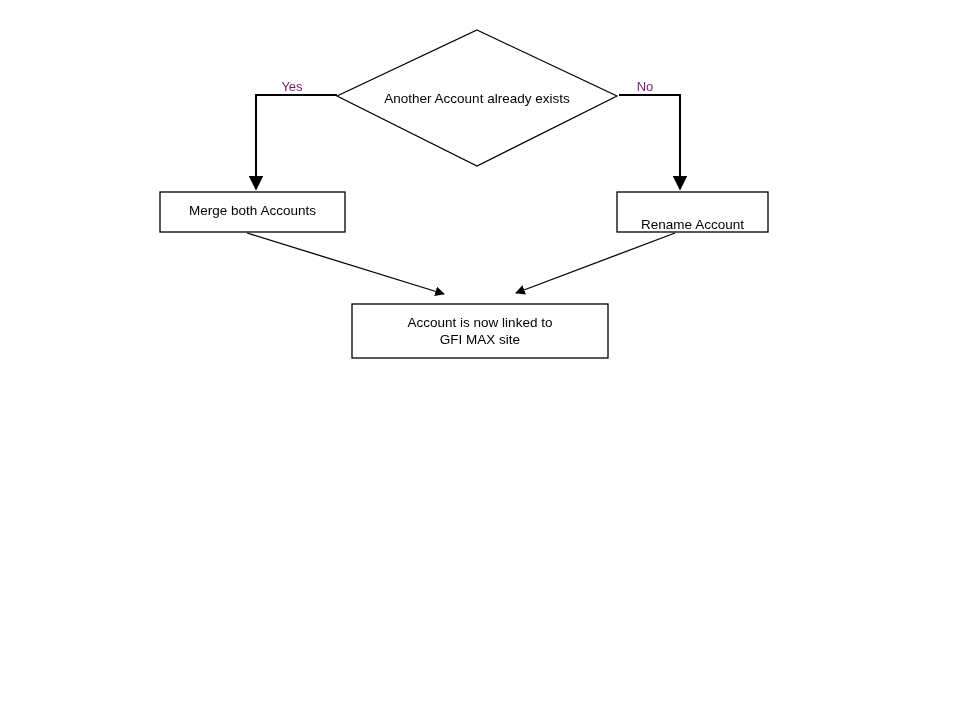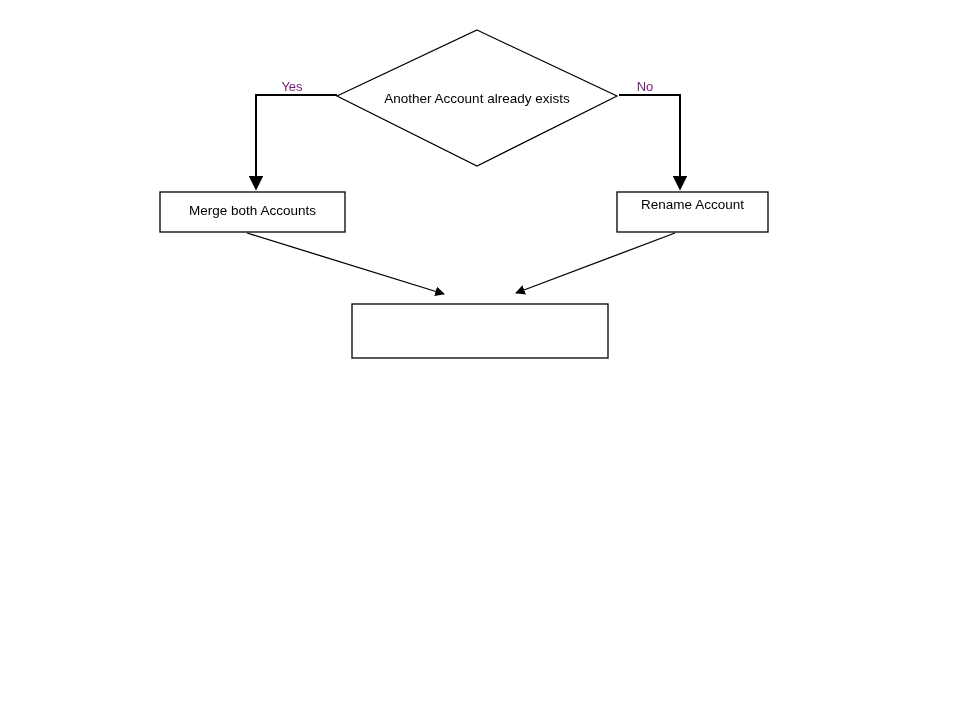--- a/index.html
+++ b/index.html
@@ -75,18 +75,22 @@
   </div>
 
   <div class="edge-label" style="left:266px; top:80px; width:52px;">Yes</div>
 
   <div class="edge-label" style="left:623px; top:80px; width:44px;">No</div>
 
   <div class="node-text" style="left:160px; top:192px; width:185px; height:36px;">
     <span>Merge both Accounts</span>
   </div>
 
-  <div class="node-text" style="left:617px; top:184px; width:151px; height:40px;">
+  <div class="node-text" style="left:617px; top:204px; width:151px; height:40px;">
     <span>Rename Account</span>
   </div>
 
+  <div class="node-text" style="left:352px; top:304px; width:256px; height:54px;">
+    <span>Account is now linked to</span>
+    <span>GFI MAX site</span>
+  </div>
 
 </div>
 
 </body></html>

